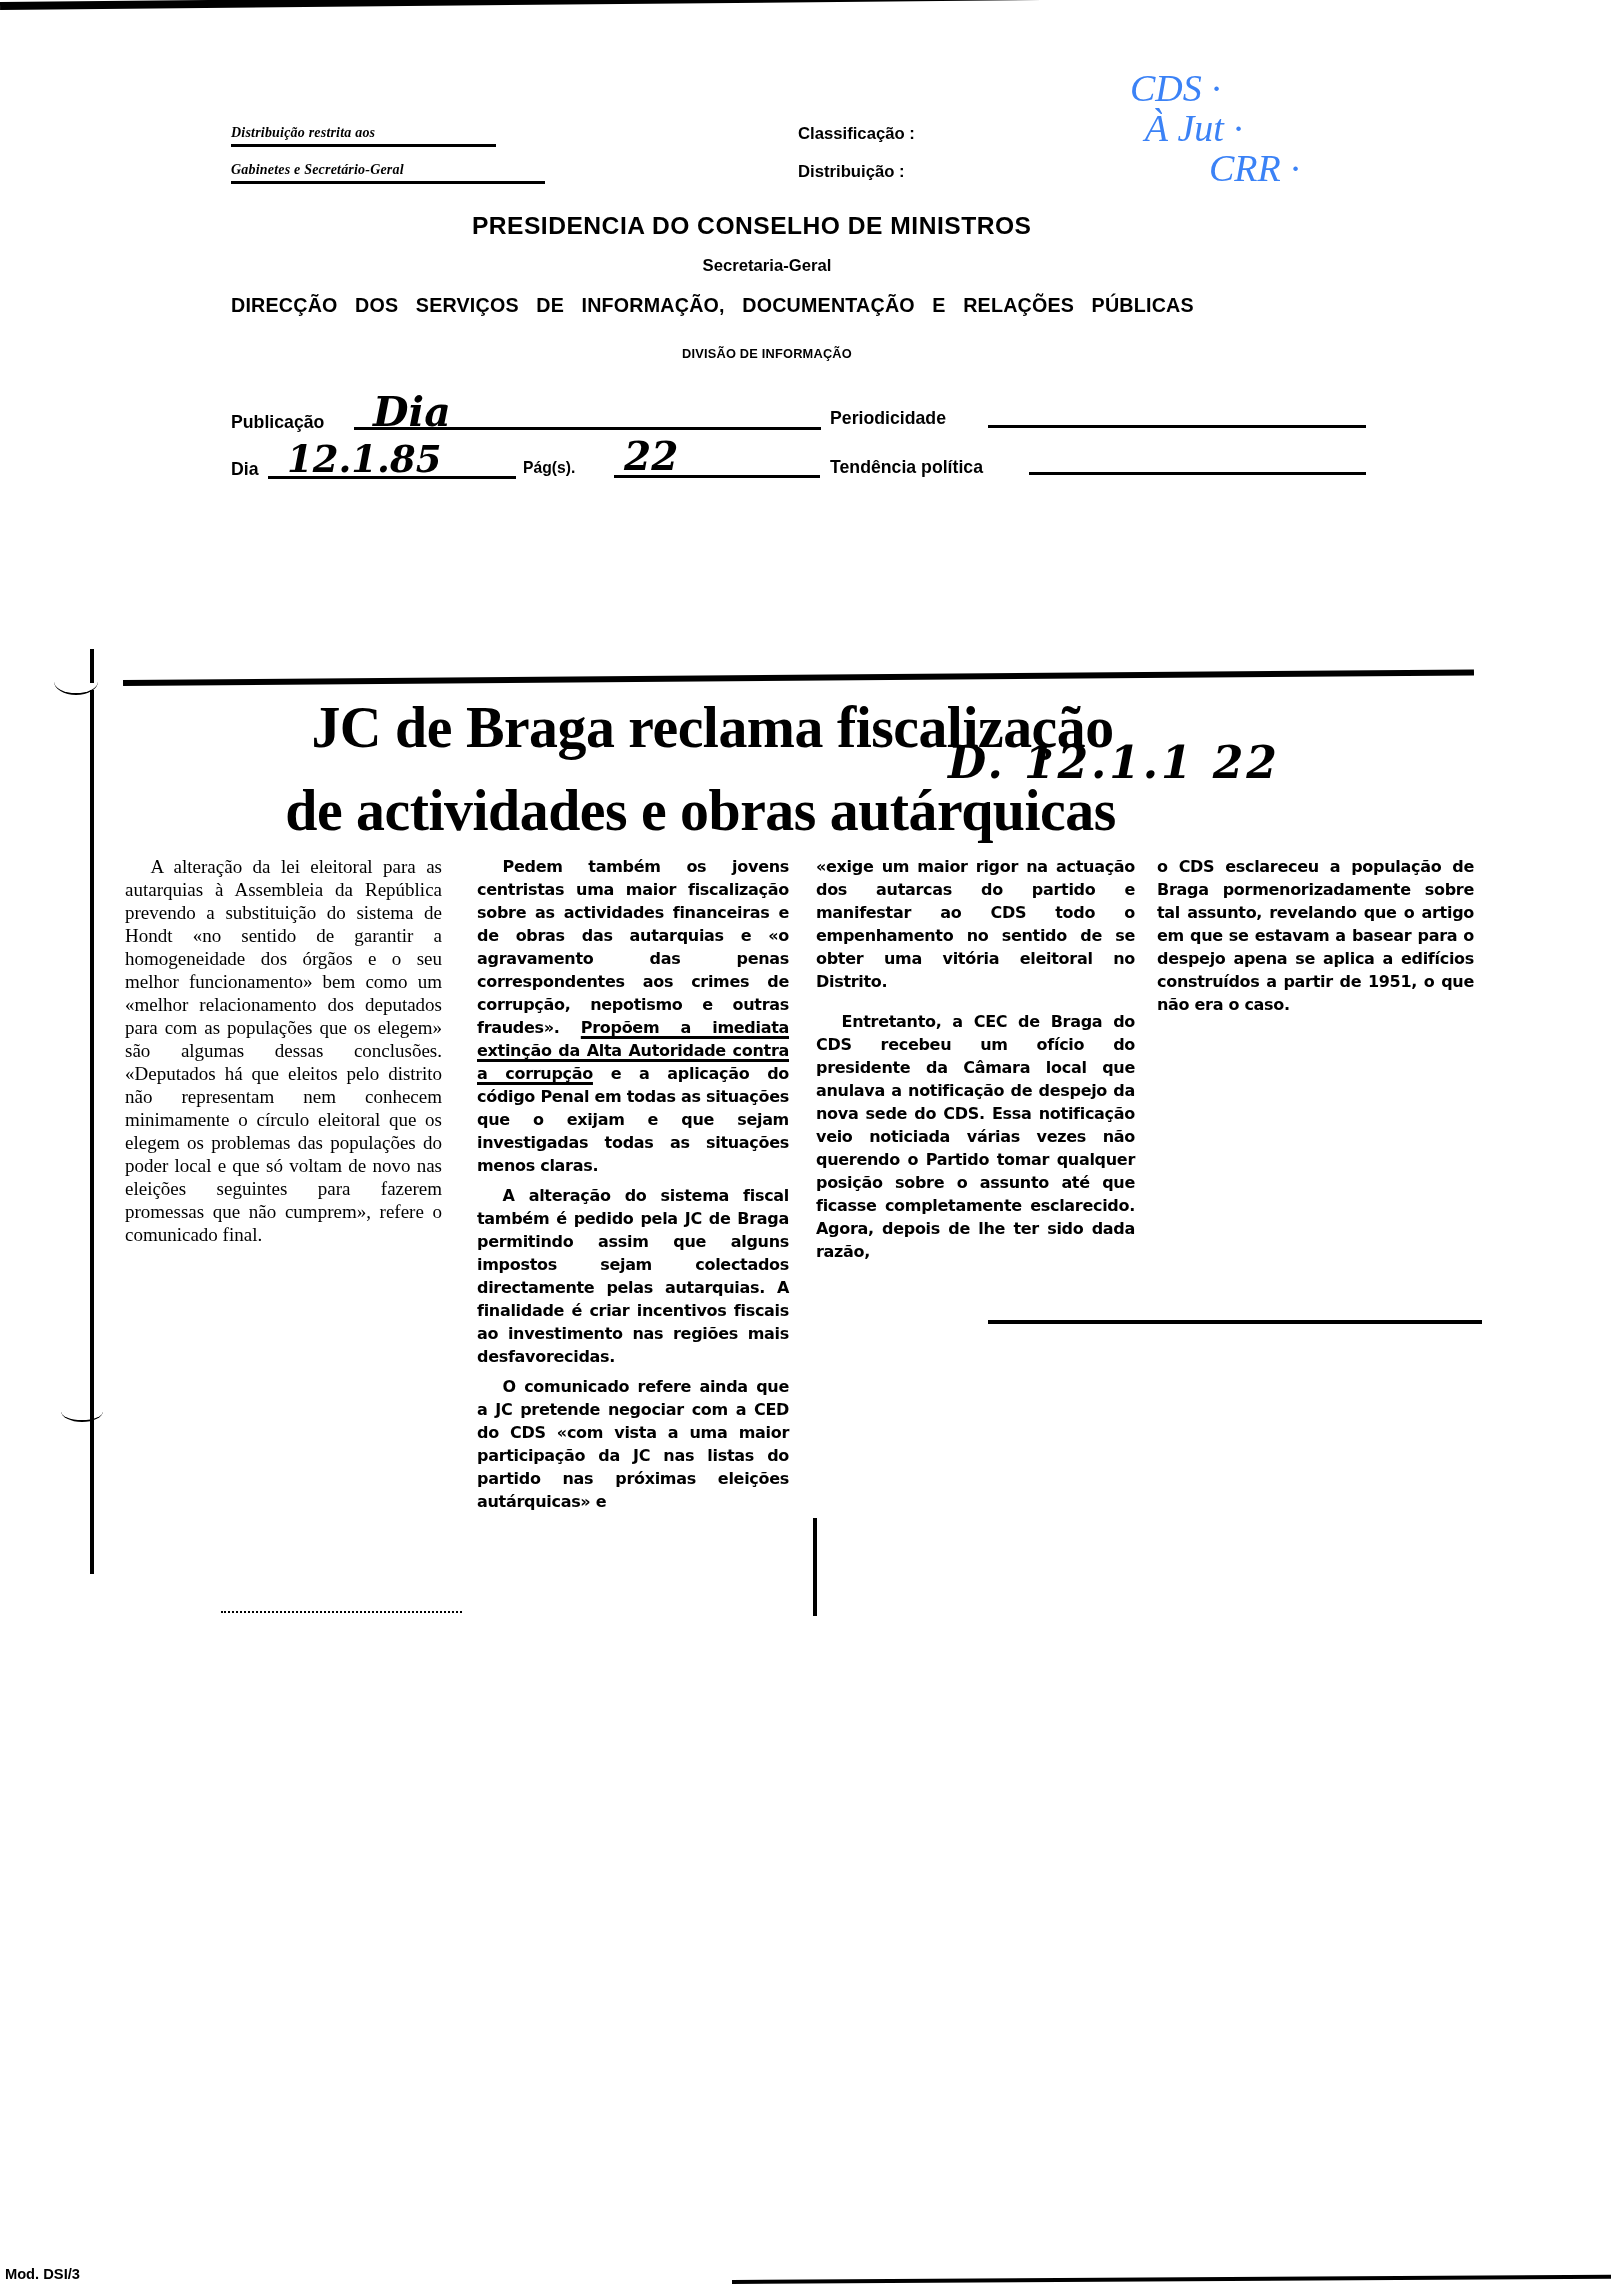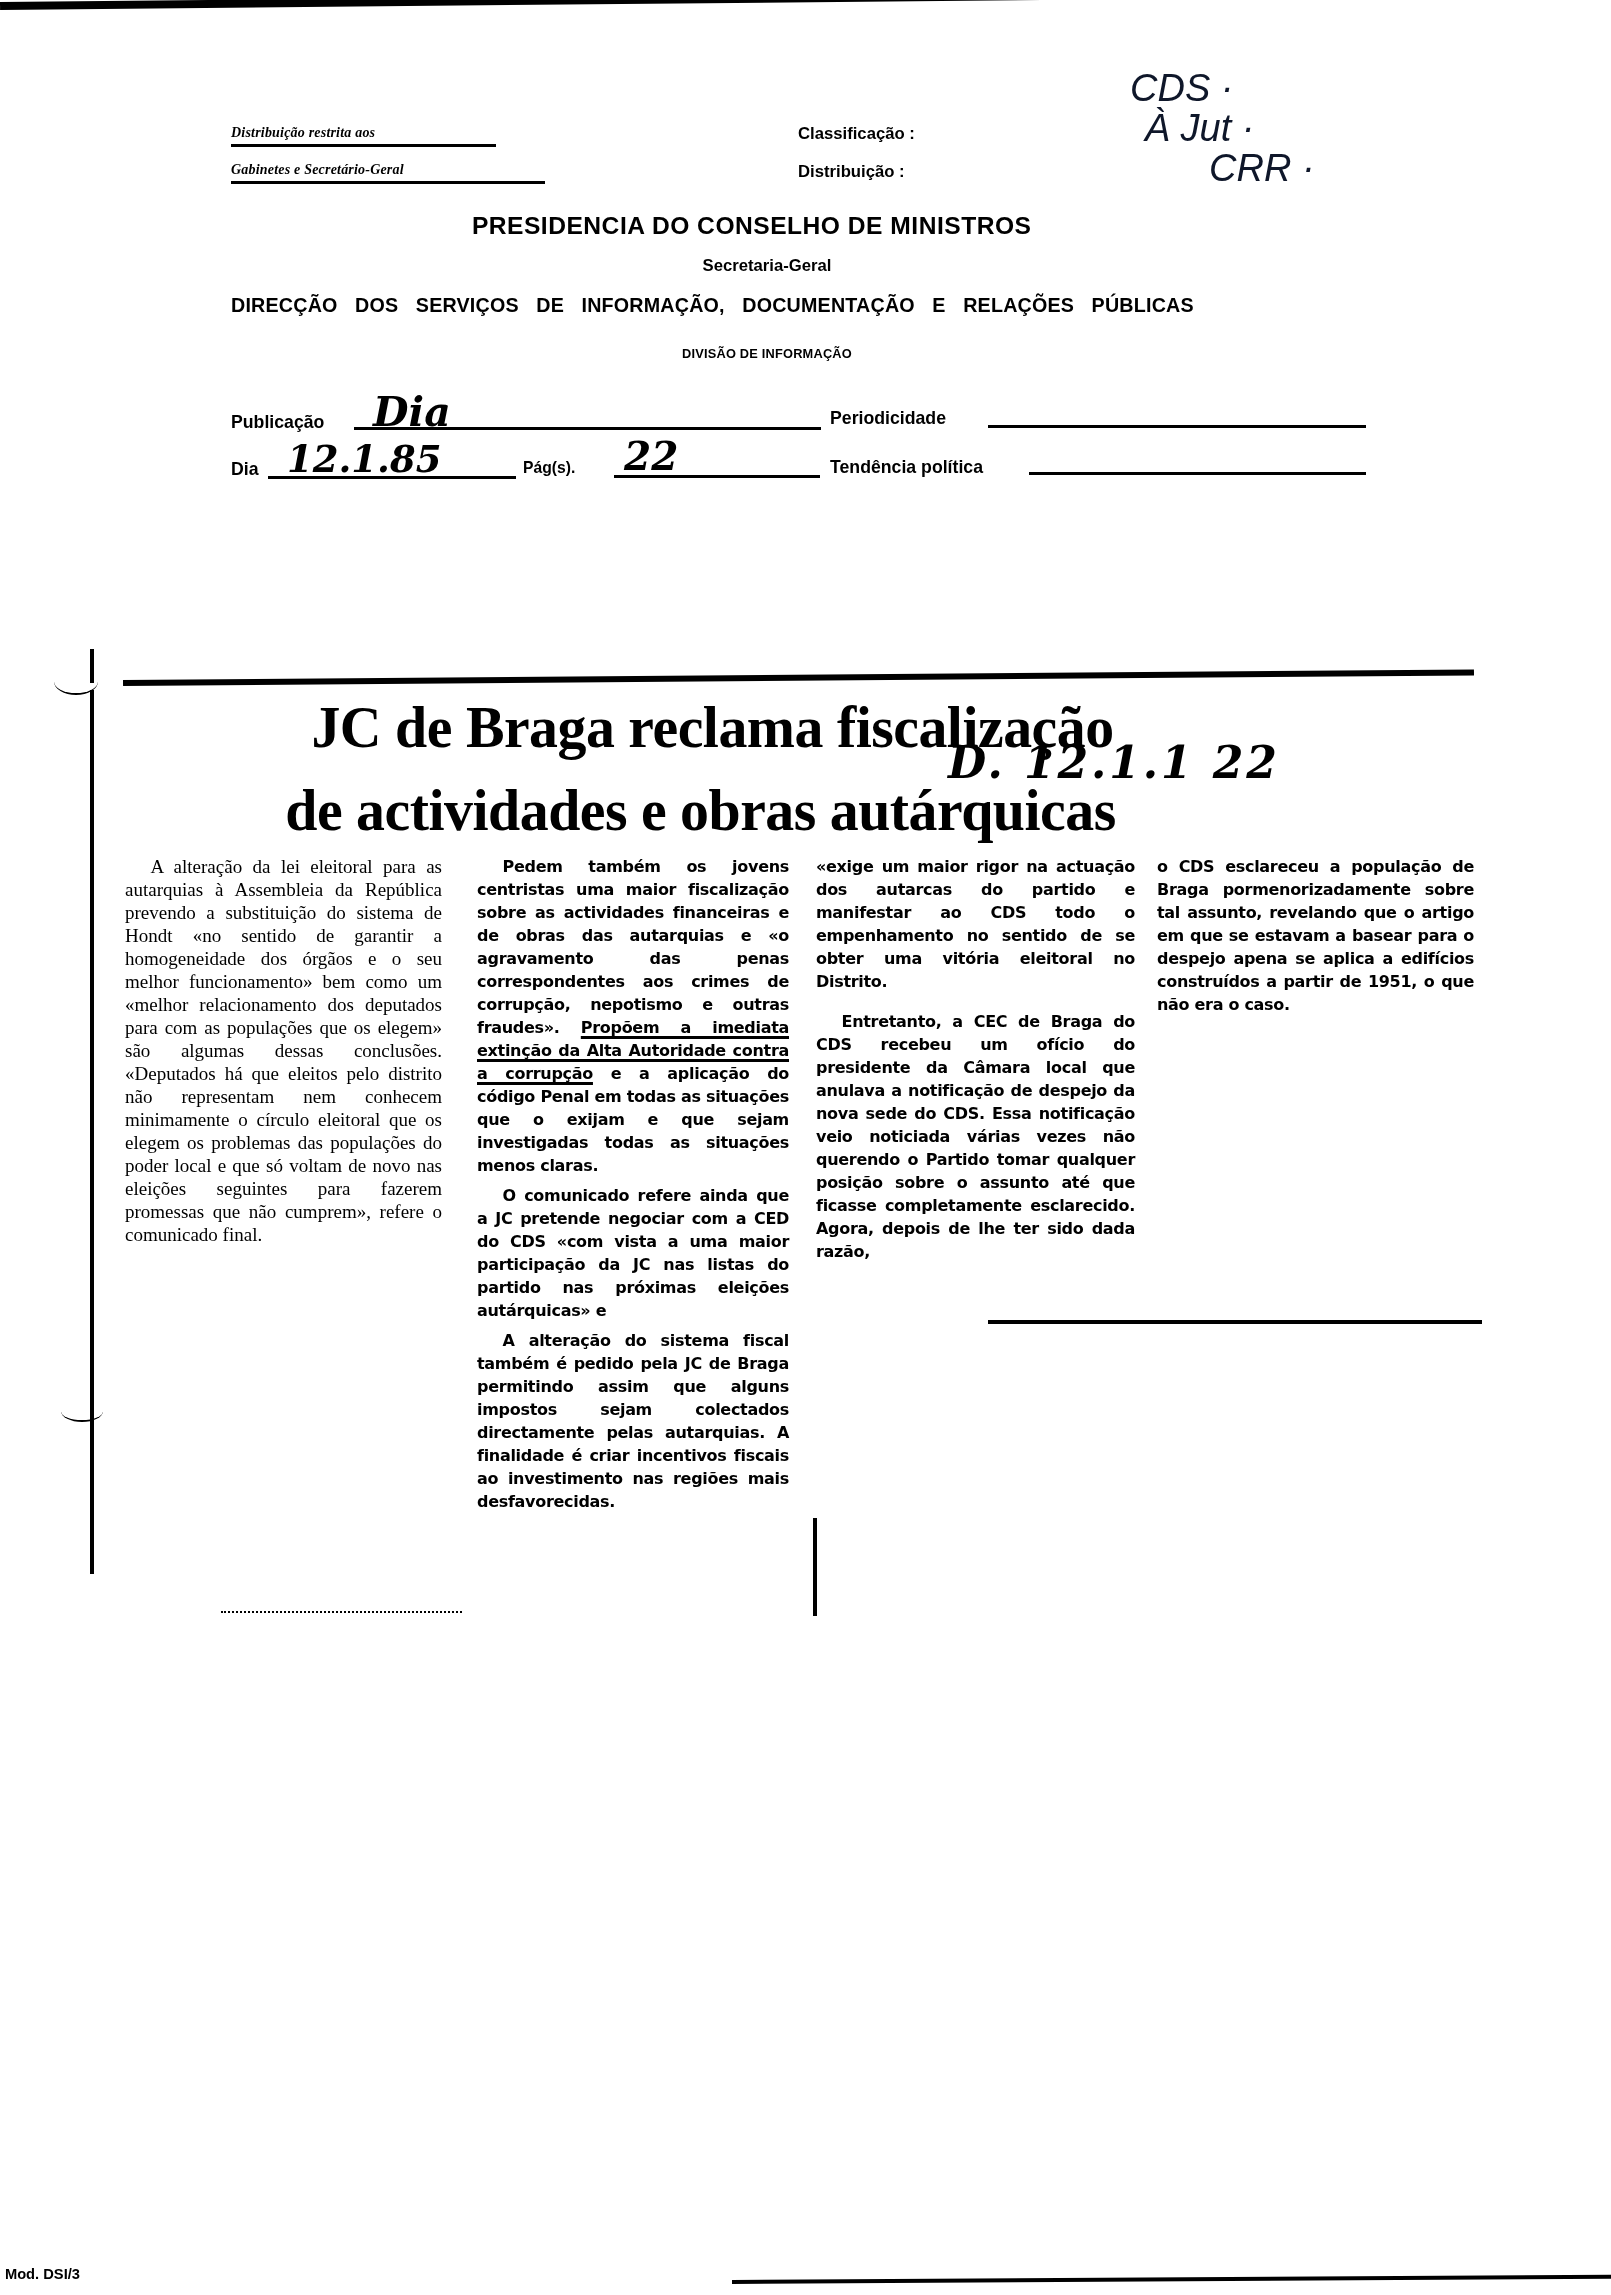--- a/index.html
+++ b/index.html
@@ -14,21 +14,21 @@
   .restrict .ul { display: block; height: 2.9px; background: #000; margin-top: 2.9px; }
   .lbl { font-weight: bold; font-size: 17.7px; }
   .title-main { font-weight: bold; font-size: 24.6px; letter-spacing: 0.5px; }
   .title-sub { font-weight: bold; font-size: 16.7px; }
   .title-dir { font-weight: bold; font-size: 19.7px; word-spacing: 11.8px; letter-spacing: 0.2px; }
   .title-div { font-weight: bold; font-size: 12.8px; letter-spacing: 0.2px; }
   .field-line { height: 2.9px; background: #000; }
   .hand { font-family: "DejaVu Serif", serif; font-style: italic; font-weight: bold; }
 
   
-  .note { font-family: Liberation Sans, sans-serif; font-style: italic; font-size: 38px; line-height: 1.05; color: #0f172a; }
+  .note { font-family: Liberation Serif, serif; font-style: italic; font-size: 38px; line-height: 1.05; color: #3b82f6; }
 
   
   .rule-thick { height: 5.9px; background: #000; }
   .headline { font-family: "Liberation Serif", serif; font-weight: bold; font-size: 59px; line-height: 1; text-align: center; letter-spacing: -0.5px; transform: scaleX(0.98); }
   .col { font-family: "Liberation Serif", serif; font-size: 19px; line-height: 23px; text-align: justify; hyphens: manual; }
   .col.sans { font-family: "DejaVu Sans", sans-serif; font-weight: bold; font-size: 16px; line-height: 23px; letter-spacing: -0.3px; }
   .col p { margin: 0 0 6.9px 0; text-indent: 25.5px; }
   .col p.noindent { text-indent: 0; }
   .underline-ink { text-decoration: underline; text-decoration-thickness: 2.9px; text-underline-offset: 2.9px; }
   .vbar { width: 4.4px; background: #000; }
@@ -96,22 +96,22 @@
 <div class="abs headline" style="left:123px; width:1155px; top:781px;">de actividades e obras autárquicas</div>
 <div class="abs hand" style="left:948px; top:737px; font-size:44px; letter-spacing:2.9px;">D. 12.1.1 22</div>
 
 <div class="abs col" style="left:125px; top:855px; width:317px;">
   <p>A alteração da lei eleitoral para as autarquias à Assembleia da República prevendo a substituição do sistema de Hondt «no sentido de garantir a homogeneidade dos órgãos e o seu melhor funcionamento» bem como um «melhor relacionamento dos deputados para com as populações que os elegem» são algumas dessas conclusões. «Deputados há que eleitos pelo distrito não representam nem conhecem minimamente o círculo eleitoral que os elegem os problemas das populações do poder local e que só voltam de novo nas eleições seguintes para fazerem promessas que não cumprem», refere o comunicado final.</p>
 </div>
 <div class="abs" style="left:221px; top:1611px; width:241px; height:2px; border-top:2px dotted #000;"></div>
 
 <div class="abs col sans" style="left:477px; top:855px; width:312px;">
   <p><span>Pedem também os jovens centristas uma maior fiscalização sobre as actividades financeiras e de obras das autarquias e «o agravamento das penas correspondentes aos crimes de corrupção, nepotismo e outras fraudes».</span> <span class="underline-ink">Propõem a imediata extinção da Alta Autoridade contra a corrupção</span><span> e a aplicação do código Penal em todas as situações que o exijam e que sejam investigadas todas as situações menos claras.</span></p>
+  <p>A alteração do sistema fiscal também é pedido pela JC de Braga permitindo assim que alguns impostos sejam colectados directamente pelas autarquias. A finalidade é criar incentivos fiscais ao investimento nas regiões mais desfavorecidas.</p>
   <p>O comunicado refere ainda que a JC pretende negociar com a CED do CDS «com vista a uma maior participação da JC nas listas do partido nas próximas eleições autárquicas» e</p>
-  <p>A alteração do sistema fiscal também é pedido pela JC de Braga permitindo assim que alguns impostos sejam colectados directamente pelas autarquias. A finalidade é criar incentivos fiscais ao investimento nas regiões mais desfavorecidas.</p>
 </div>
 <div class="abs vbar" style="left:813px; top:1518px; height:98px;"></div>
 
 <div class="abs col sans" style="left:816px; top:855px; width:319px;">
   <p class="noindent">«exige um maior rigor na actuação dos autarcas do partido e manifestar ao CDS todo o empenhamento no sentido de se obter uma vitória eleitoral no Distrito.</p>
   <p style="margin-top:16.7px;">Entretanto, a CEC de Braga do CDS recebeu um ofício do presidente da Câmara local que anulava a notificação de despejo da nova sede do CDS. Essa notificação veio noticiada várias vezes não querendo o Partido tomar qualquer posição sobre o assunto até que ficasse completamente esclarecido. Agora, depois de lhe ter sido dada razão,</p>
 </div>
 
 <div class="abs col sans" style="left:1157px; top:855px; width:317px;">
   <p class="noindent">o CDS esclareceu a população de Braga pormenorizadamente sobre tal assunto, revelando que o artigo em que se estavam a basear para o despejo apena se aplica a edifícios construídos a partir de 1951, o que não era o caso.</p>

